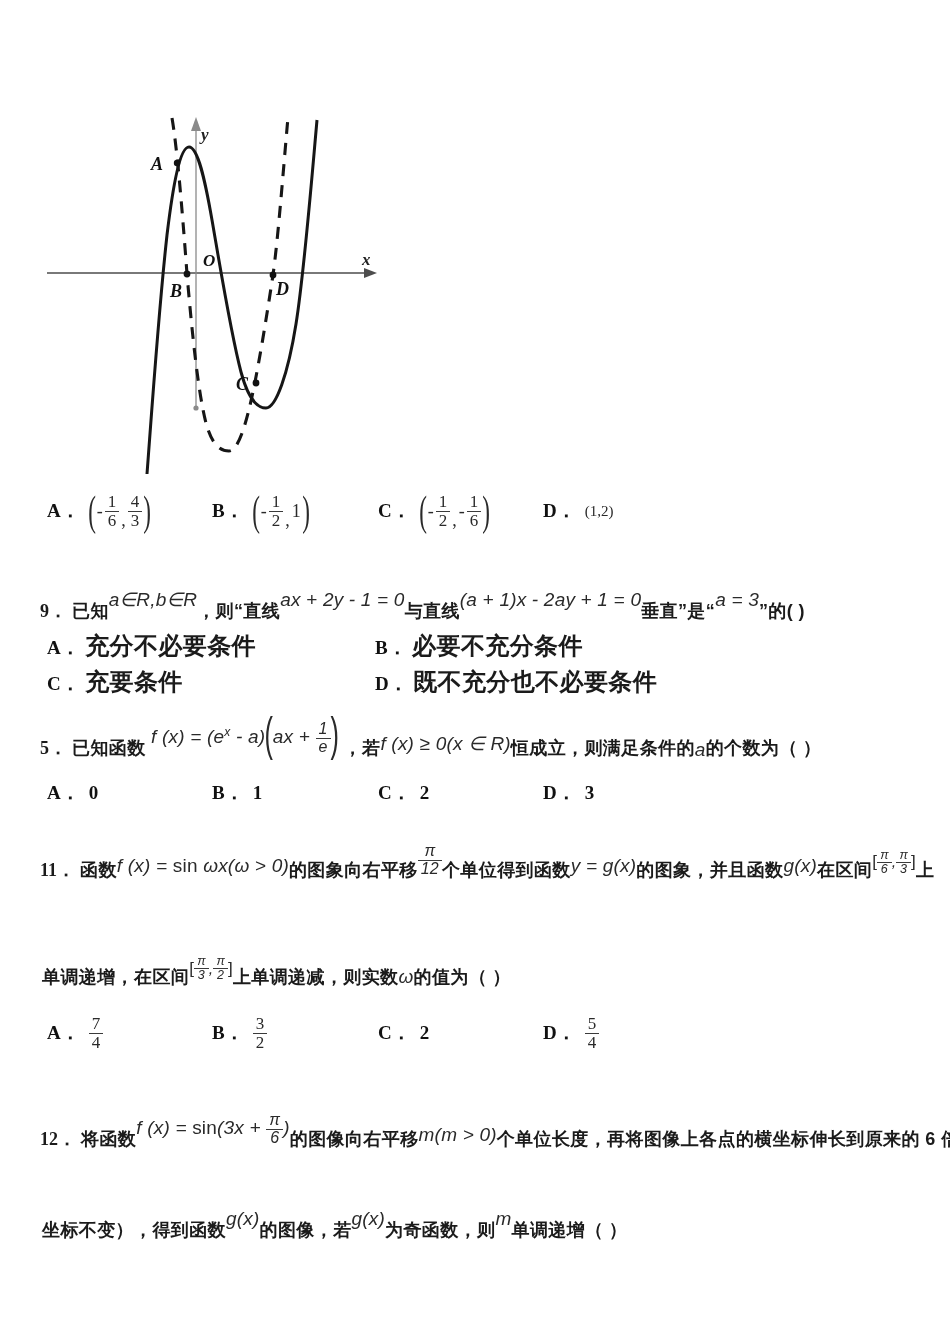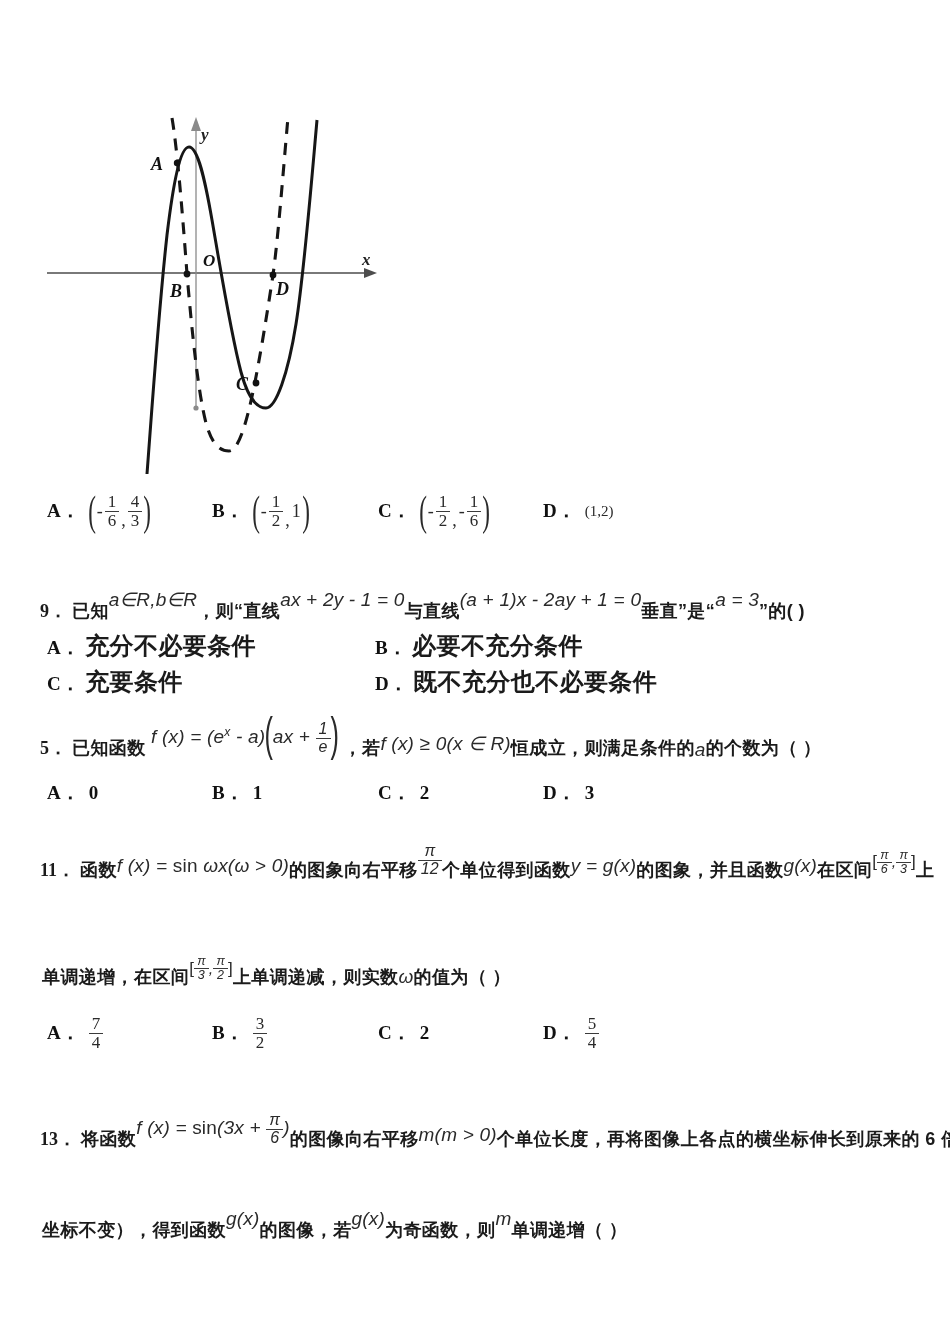--- a/index.html
+++ b/index.html
@@ -197,17 +197,17 @@
   <span class="opt" style="left:543px;">
       <span class="olabel">D．</span>
       <span class="optfrac">
         <span class="num">5</span>
         <span class="den">4</span>
       </span>
     </span>
 </div>
 
 <div class="q-line" style="left:40px;top:1112px;">
-  <span class="qnum">13．</span><span>将函数</span><span class="math raise"><span>f (x) = </span><span class="rm">sin</span><span>(3x + </span><span class="frac"><span class="num">π</span><span class="den">6</span></span><span>)</span></span><span>的图像向右平移</span><span class="math raise-sm">m(m &gt; 0)</span><span>个单位长度，再将图像上各点的横坐标伸长到原来的 6 倍（纵</span>
+  <span class="qnum">12．</span><span>将函数</span><span class="math raise"><span>f (x) = </span><span class="rm">sin</span><span>(3x + </span><span class="frac"><span class="num">π</span><span class="den">6</span></span><span>)</span></span><span>的图像向右平移</span><span class="math raise-sm">m(m &gt; 0)</span><span>个单位长度，再将图像上各点的横坐标伸长到原来的 6 倍（纵</span>
 </div>
 <div class="q-line" style="left:42px;top:1208px;">
   <span>坐标不变），得到函数</span><span class="math raise">g(x)</span><span>的图像，若</span><span class="math raise">g(x)</span><span>为奇函数，则</span><span class="math raise">m</span><span>单调递增（ ）</span>
 </div>
 
 </body></html>

